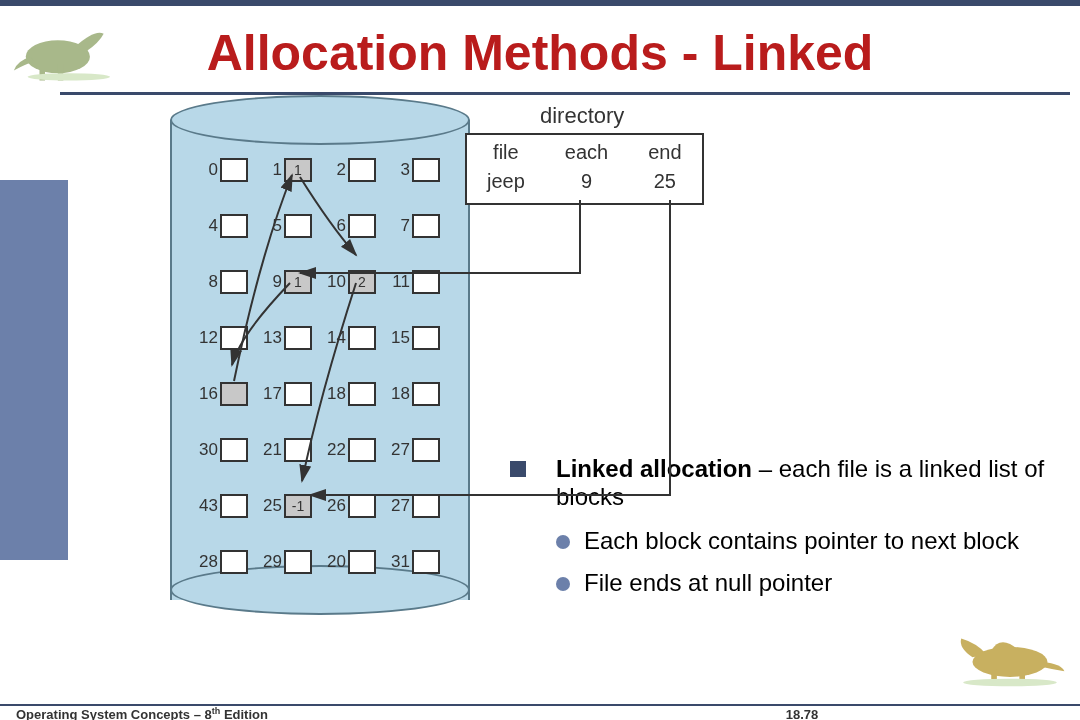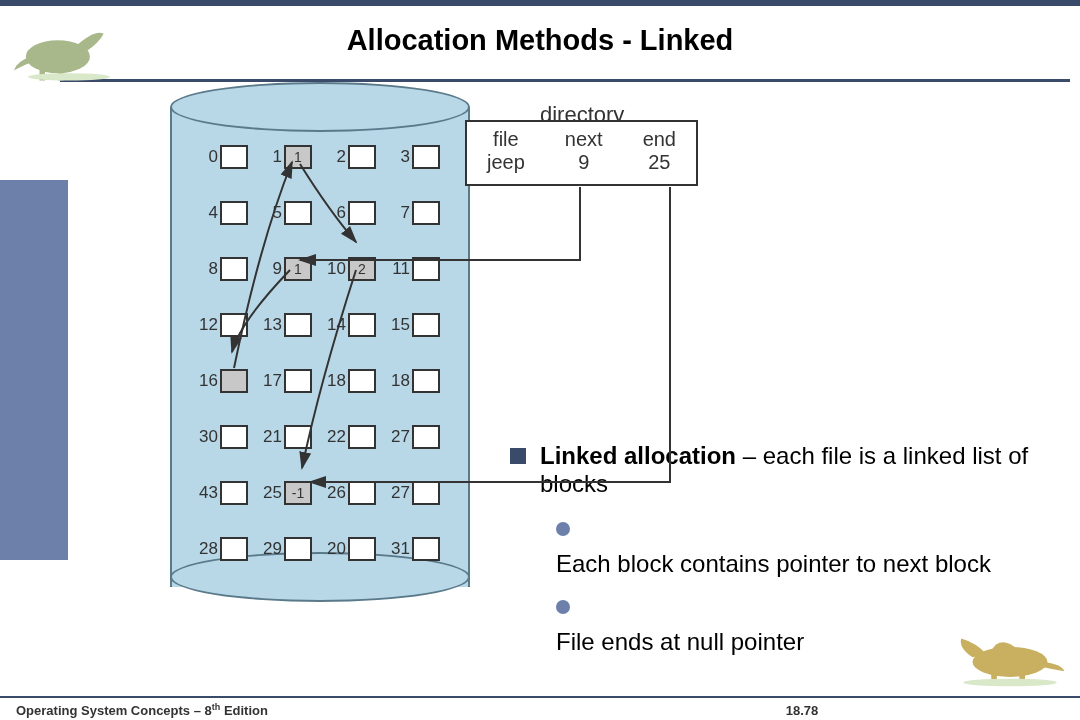--- a/index.html
+++ b/index.html
@@ -10,25 +10,25 @@
     background: #fff;
     position: relative;
     overflow: hidden;
   }
   .topbar {
     height: 6px;
     background: #3a4a6b;
   }
   .title {
     text-align: center;
-    font-size: 29px;
+    font-size: 50px;
     font-weight: bold;
-    color: #000000;
+    color: #b91c1c;
     margin-top: 18px;
-    margin-bottom: 22px;
+    margin-bottom: 10px;
   }
   .title-underline {
     height: 3px;
     background: #3a4a6b;
     margin: 0 10px 0 60px;
   }
   .sidebar {
     position: absolute;
     left: 0;
     top: 180px;
@@ -130,81 +130,79 @@
   .block.filled {
     background: #c8c8c8;
   }
   .dir-label {
     position: absolute;
     left: 540px;
     top: 8px;
     font-size: 22px;
     font-family: Arial, sans-serif;
     color: #333;
-    margin-top: 12px;
   }
   .dir-box {
     position: absolute;
     left: 465px;
     top: 38px;
     border: 2px solid #333;
     background: #fff;
     display: flex;
   }
   .dir-col {
     padding: 6px 20px 10px 20px;
     font-size: 20px;
     color: #333;
     text-align: center;
     display: flex;
     flex-direction: column;
-    gap: 0;
+    gap: 6px;
   }
   .notes {
     position: absolute;
     left: 510px;
     top: 360px;
     width: 540px;
     font-size: 24px;
     color: #000;
   }
   .bullet-sq {
     display: flex;
     align-items: flex-start;
-    gap: 14px;
+    gap: 30px;
     margin-bottom: 16px;
   }
   .sq {
     width: 16px;
     height: 16px;
     background: #3a4a6b;
     margin-top: 6px;
     flex-shrink: 0;
   }
   .bullet-dot {
     display: flex;
     align-items: flex-start;
     gap: 14px;
     margin-left: 46px;
     margin-bottom: 14px;
-    flex-direction: column;
   }
   .dot {
     width: 14px;
     height: 14px;
     border-radius: 50%;
     background: #6c80aa;
     margin-top: 8px;
     flex-shrink: 0;
   }
   .footer {
     position: absolute;
     bottom: 0;
     width: 100%;
-    height: 24px;
+    height: 16px;
     border-top: 2px solid #3a4a6b;
     display: flex;
     align-items: center;
     font-size: 13px;
     font-weight: bold;
     color: #333;
     padding: 2px 16px 0 16px;
   }
   .footer .left { flex: 1; text-align: left; }
   .footer .center { flex: 1; text-align: center; }
@@ -384,21 +382,21 @@
     </div>
   </div>
 
   <div class="dir-label">directory</div>
   <div class="dir-box">
     <div class="dir-col">
       <div>file</div>
       <div>jeep</div>
     </div>
     <div class="dir-col">
-      <div>next</div>
+      <div>each</div>
       <div>9</div>
     </div>
     <div class="dir-col">
       <div>end</div>
       <div>25</div>
     </div>
   </div>
 
   <svg class="svg-overlay" width="900" height="560">
     <defs>

